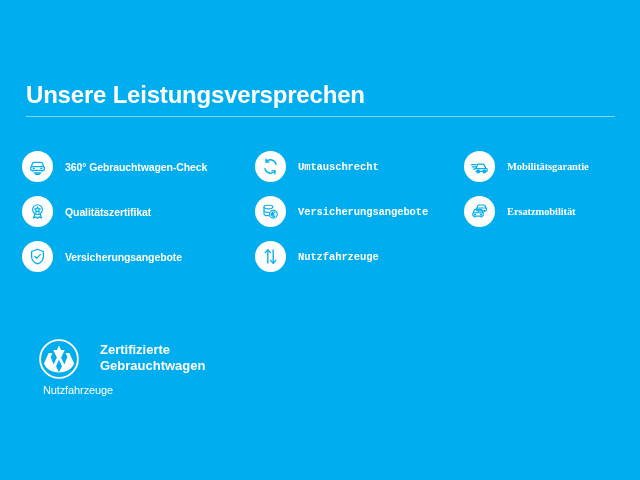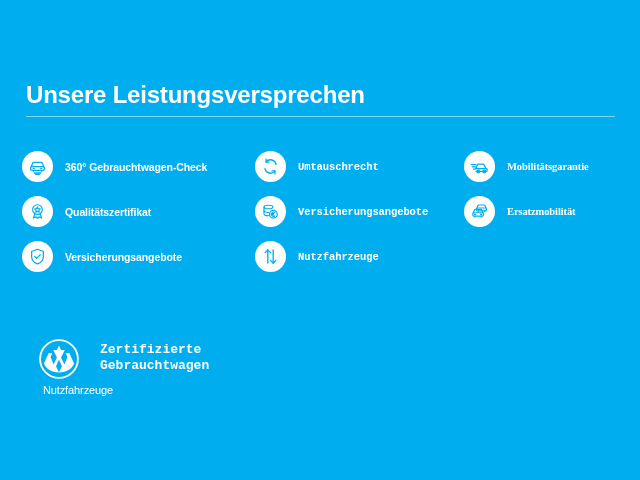--- a/index.html
+++ b/index.html
@@ -116,21 +116,20 @@
     padding-left: 38px;
   }
   #logo-claim {
     margin-left: 4px;
     margin-top: 4px;
     font-size: 13px;
     font-weight: bold;
     color: #FFFFFF;
     line-height: 1.25;
     white-space: nowrap;
-    font-family: Liberation Mono, monospace;
   }
 </style>
 </head>
 <body>
 
 <div id="slide">
 
   <div id="headline-block">
     <div id="headline">Unsere Leistungsversprechen</div>
     <div id="headline-rule"></div>

